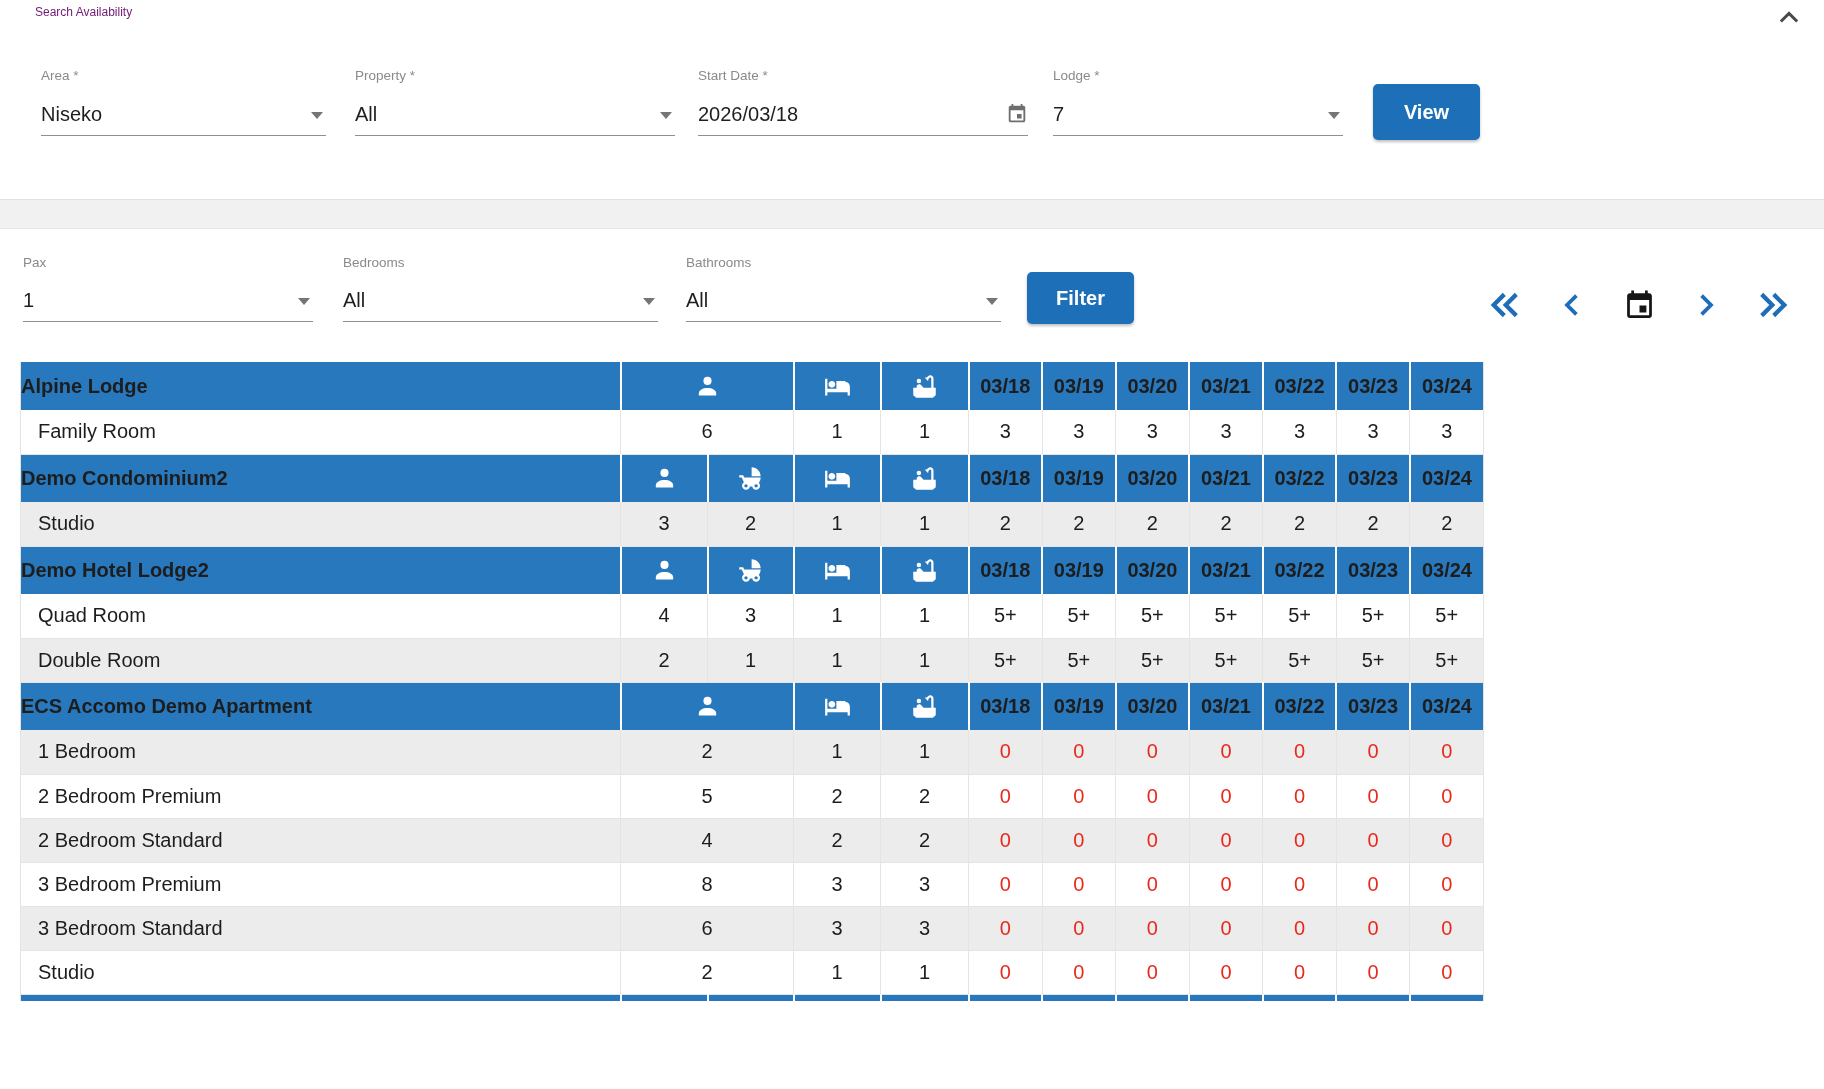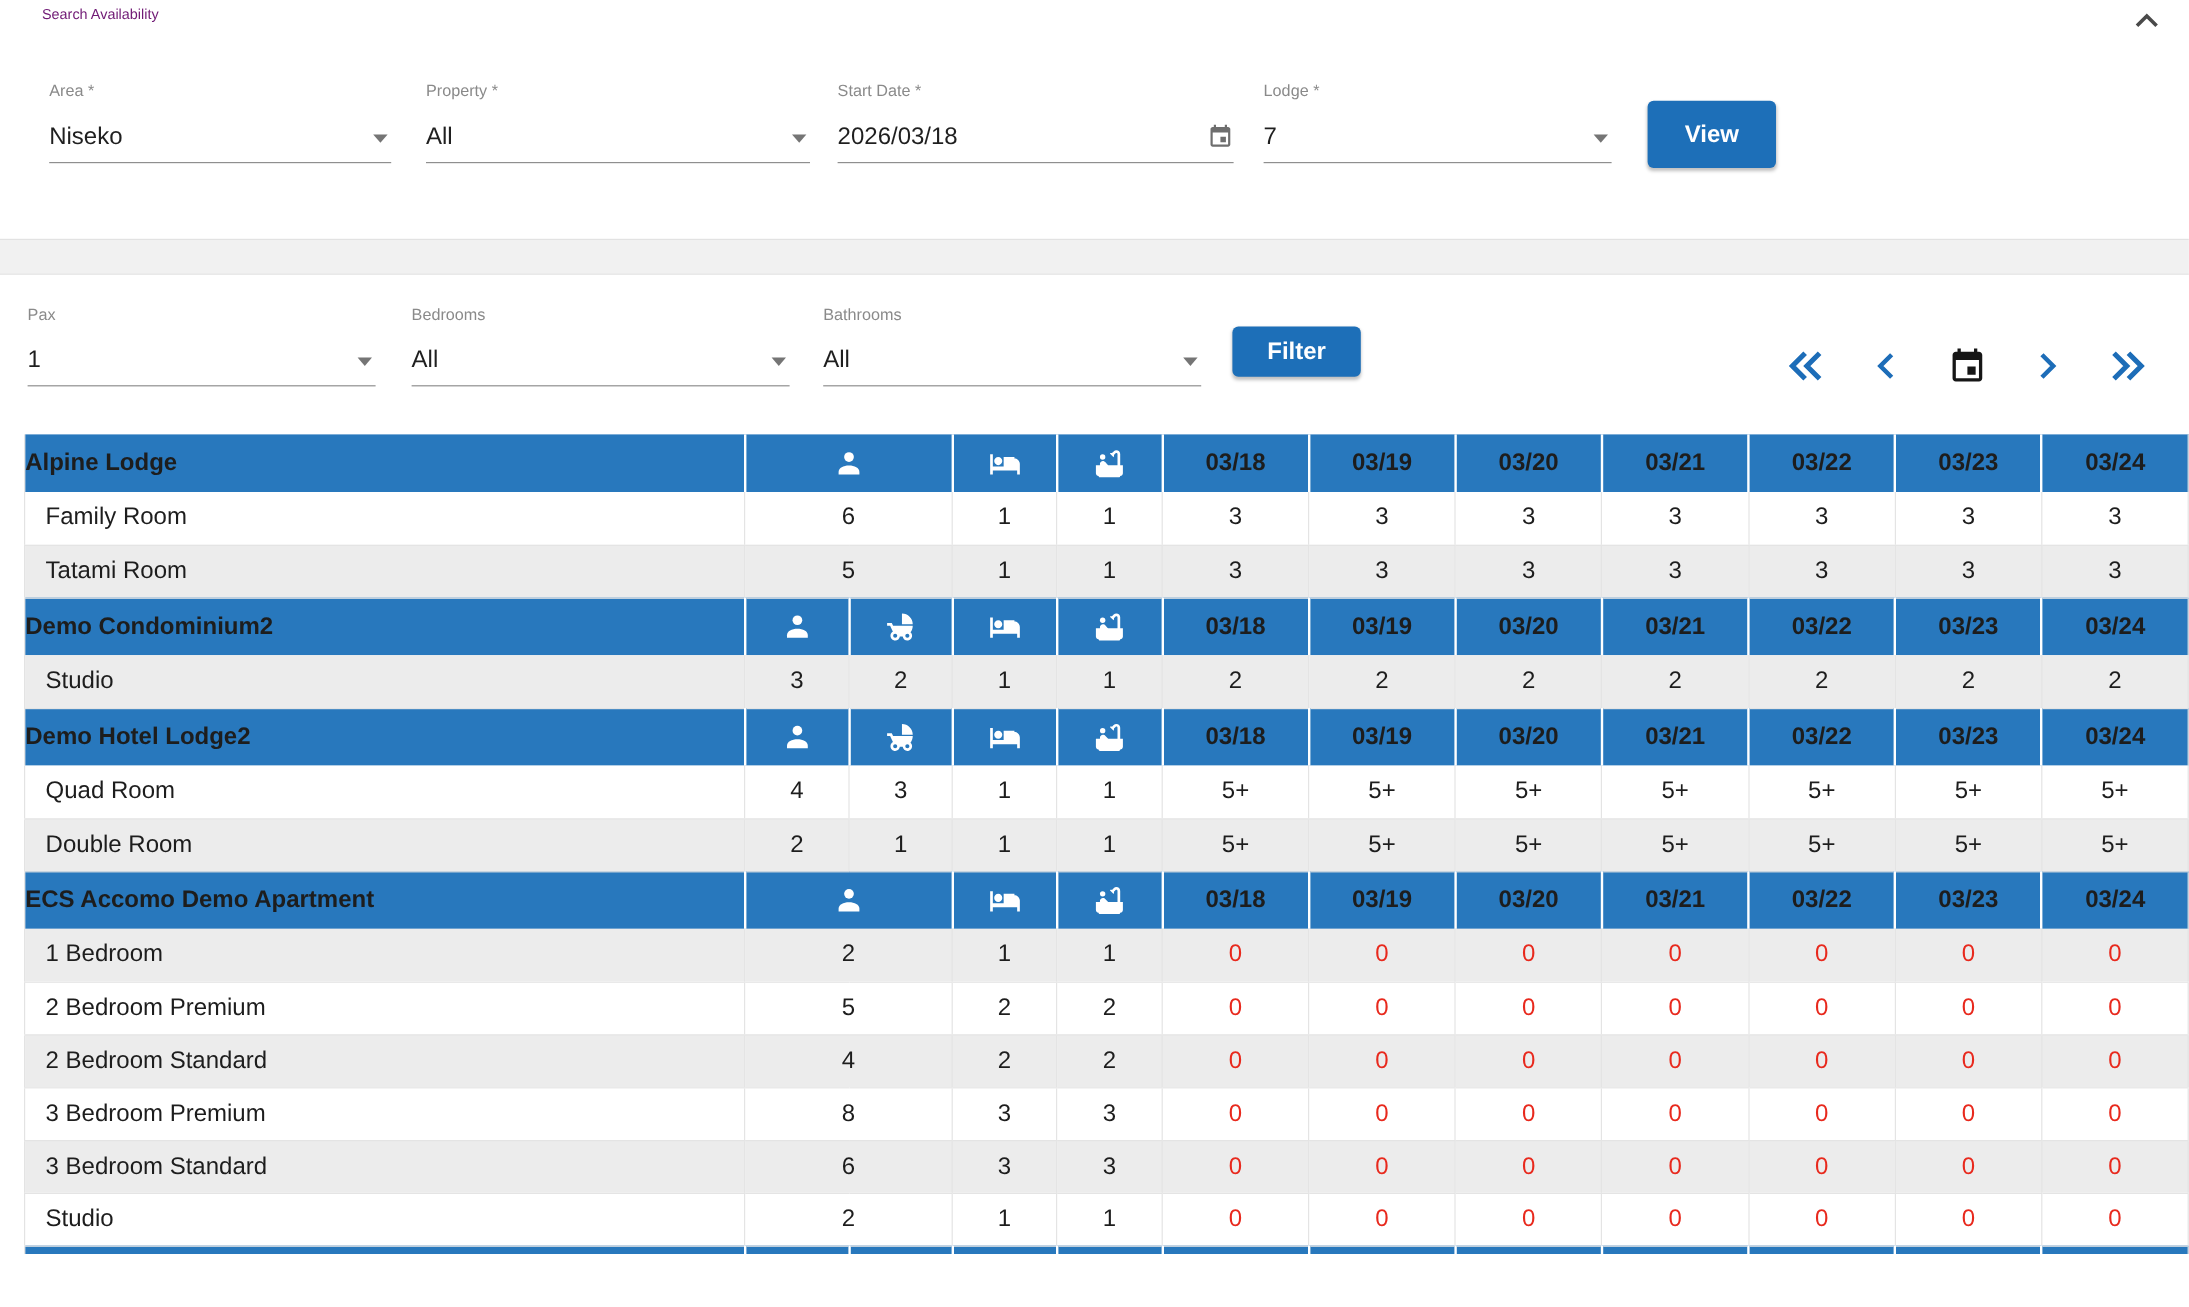--- a/index.html
+++ b/index.html
@@ -23,40 +23,40 @@
 
   #fld-area     { left:41px;  top:68px; width:285px; height:68px; }
   #fld-property { left:355px; top:68px; width:320px; height:68px; }
   #fld-start    { left:698px; top:68px; width:330px; height:68px; }
   #fld-days     { left:1053px;top:68px; width:290px; height:68px; }
 
   .blue-btn { position:absolute; border:none; border-radius:5px; background:var(--btn-blue,#1d6fb8);
     color:#fff; font-family:inherit; font-size:20px; font-weight:bold; cursor:pointer;
     box-shadow:0 2px 3px rgba(0,0,0,.25); }
   #view-btn   { left:1373px; top:84px;  width:107px; height:56px; }
-  #filter-btn { left:1027px; top:272px; width:107px; height:42px; }
+  #filter-btn { left:1027px; top:272px; width:107px; height:52px; }
 
   
   #band { position:absolute; left:0; top:200px; width:1824px; height:29px;
     background:#f1f1f1; border-bottom:1px solid #e6e6e6; }
 
   
   #fld-pax       { left:23px;  top:255px; width:290px; height:67px; }
   #fld-bedrooms  { left:343px; top:255px; width:315px; height:67px; }
   #fld-bathrooms { left:686px; top:255px; width:315px; height:67px; }
 
   #pager { position:absolute; left:1488px; top:288px; display:flex; align-items:center; }
   #pager .pic { width:34px; height:34px; margin-right:33px; cursor:pointer;
     display:flex; align-items:center; justify-content:center; }
   #pager .pic:last-child { margin-right:0; }
   #pager svg.chv { color:var(--pag-blue,#1d6db8); }
   #pager svg.calb { color:#161616; }
 
   
-  #avail-table { position:absolute; left:20px; top:362px; width:1804px;
+  #avail-table { position:absolute; left:20px; top:362px; width:1464px;
     border-collapse:collapse; table-layout:fixed;
     border-left:1px solid #e3e3e3; border-right:1px solid #e3e3e3; }
   #avail-table td { text-align:center; vertical-align:middle; font-size:20px; color:#1d1d1d; }
 
   tr.section-row td { background:var(--hdr-blue,#2878bd); color:#fff; height:48px;
     border-left:2px solid #fff; font-weight:bold; font-size:19px; }
   tr.section-row td:first-child { border-left:none; }
   tr.section-row td.name-cell { font-size:20px; text-align:center; padding-left:0; }
   tr.section-row td .hico { display:inline-block; width:27px; height:27px; vertical-align:middle; color:#fff; }
 
@@ -208,33 +208,20 @@
         <td>1</td>
         <td>1</td>
         <td>3</td>
         <td>3</td>
         <td>3</td>
         <td>3</td>
         <td>3</td>
         <td>3</td>
         <td>3</td>
       </tr>
-      <tr class="data-row alt">
-        <td class="name-cell">Tatami Room</td>
-        <td colspan="2">5</td>
-        <td>1</td>
-        <td>1</td>
-        <td>3</td>
-        <td>3</td>
-        <td>3</td>
-        <td>3</td>
-        <td>3</td>
-        <td>3</td>
-        <td>3</td>
-      </tr>
       <tr class="section-row">
         <td class="name-cell">Demo Condominium2</td>
         <td><span class="hico"><svg viewBox="0 0 24 24" width="27" height="27" fill="currentColor">
               <circle cx="12" cy="7" r="3.6"></circle>
               <path d="M4.3 20v-1.9c0-3.1 3.6-4.8 7.7-4.8s7.7 1.7 7.7 4.8V20z"></path>
             </svg></span></td>
         <td><span class="hico"><svg viewBox="0 0 24 24" width="27" height="27" fill="currentColor">
               <path d="M13 2v8h8c0-4.42-3.58-8-8-8zm6.32 13.89C20.37 14.54 21 12.84 21 11H6.44l-.95-2H2v2h2.22s1.89 4.07 2.12 4.42c-1.1.57-1.84 1.72-1.84 3.08C4.5 20.43 6.07 22 8 22c1.76 0 3.22-1.3 3.46-3h2.08c.24 1.7 1.7 3 3.46 3 1.93 0 3.5-1.57 3.5-3.5 0-1.04-.46-1.97-1.18-2.61zM8 20c-.83 0-1.5-.67-1.5-1.5S7.17 17 8 17s1.5.67 1.5 1.5S8.83 20 8 20zm9 0c-.83 0-1.5-.67-1.5-1.5s.67-1.5 1.5-1.5 1.5.67 1.5 1.5S17.83 20 17 20z"></path>
             </svg></span></td>
         <td><span class="hico"><svg viewBox="0 0 24 24" width="27" height="27" fill="currentColor">

